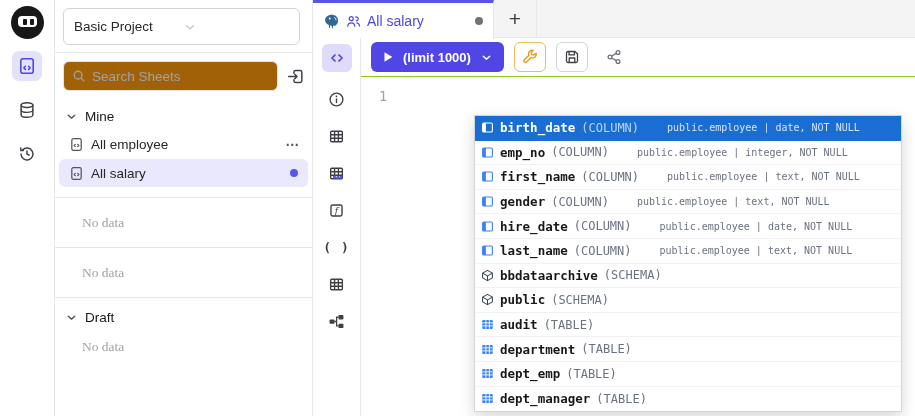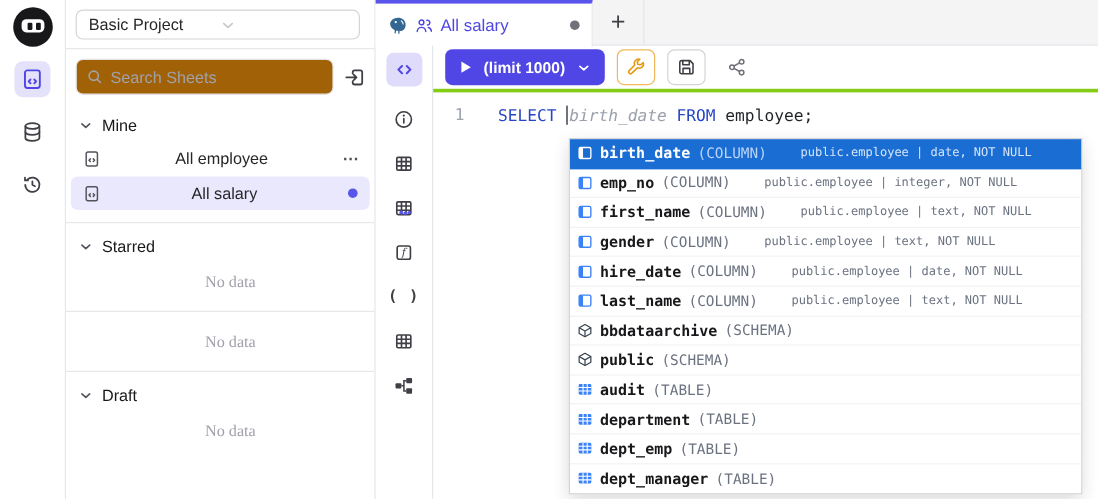--- a/index.html
+++ b/index.html
@@ -14,30 +14,30 @@
   .logo .visor { position:absolute; left:7px; top:10px; width:19px; height:11px; background:#fff; border-radius:4px; }
   .logo .eye { position:absolute; top:13px; width:4px; height:6px; background:#18181b; border-radius:1px; }
   .logo .eye.l { left:12px; } .logo .eye.r { left:19px; }
   .rail-btn { width:30px; height:30px; border-radius:7px; display:flex; align-items:center;
               justify-content:center; margin-bottom:14px; color:#3f3f46; }
   .rail-btn.active { background:#e4e2fb; color:#5046e5; }
 
   
   .sidebar { width:258px; border-right:1px solid #e5e7eb; flex:none; display:flex; flex-direction:column; font-size:13.5px; color:#27272a; }
   .project-row { padding:8px 12px 7px 8px; border-bottom:1px solid #e5e7eb; }
-  .project-select { height:25px; border:1px solid #d4d4d8; border-radius:6px; background:#fff;
+  .project-select { height:37px; border:1px solid #d4d4d8; border-radius:6px; background:#fff;
         display:flex; align-items:center; padding:0 8px 0 10px; cursor:pointer; }
   .project-select span { flex:1; font-size:13.5px; color:#27272a; }
   .search-row { display:flex; align-items:center; gap:8px; padding:8px 10px 8px 8px; }
   .search-box { flex:1; height:30px; border:1px solid #e4e4e7; border-radius:6px; display:flex;
         align-items:center; padding:0 8px; gap:6px; background:#a16207; }
   .search-box input { border:0; outline:0; flex:1; min-width:0; font-size:13.5px; color:#27272a;
         font-family:"Liberation Sans",sans-serif; background:transparent; }
   .search-box input::placeholder { color:#a1a1aa; }
-  .tree { flex:1; overflow:hidden;text-align:center; }
+  .tree { flex:1; overflow:hidden; }
   .sec-header { display:flex; align-items:center; gap:7px; height:24px; padding:0 10px; cursor:pointer; font-size:13.5px; color:#18181b; }
   .tree > .sec-header { margin-top:4px; height:26px; }
   .tree-item { display:flex; align-items:center; gap:7px; height:28px; margin:1px 4px; padding:0 6px 0 10px;
         border-radius:6px; cursor:pointer; color:#27272a; }
   .tree-item .label { flex:1; }
   .tree-item.selected { background:#e9e8fc; }
   .dot { width:8px; height:8px; border-radius:50%; background:#5955eb; margin-right:4px; }
   .ellipsis { color:#52525b; letter-spacing:1px; font-weight:bold; padding-right:2px; }
   .side-section { border-top:1px solid #e5e7eb; margin-top:10px; padding-top:7px; }
   .no-data { color:#a1a1aa; padding:10px 10px 6px 27px; font-size:13.5px;font-family:Liberation Serif, serif; }
@@ -55,21 +55,21 @@
   .body { flex:1; display:flex; min-height:0; }
   .editor-rail { width:48px; border-right:1px solid #e5e7eb; flex:none; display:flex; flex-direction:column;
                  align-items:center; padding-top:6px; }
   .erail-btn { width:30px; height:28px; border-radius:6px; display:flex; align-items:center;
                justify-content:center; color:#3f3f46; margin-bottom:8px; }
   .erail-btn.active { background:#dedcfa; color:#5046e5; margin-bottom:12px; }
   .erail-btn + .erail-btn { margin-top:1px; }
   .parens-glyph { font-family:"DejaVu Sans Mono",monospace; font-size:13px; font-weight:bold; letter-spacing:1px; }
 
   .editor-col { flex:1; display:flex; flex-direction:column; min-width:0; position:relative; }
-  .toolbar { height:39px; border-bottom:3px solid #84cc16; display:flex; align-items:center; gap:10px;
+  .toolbar { height:39px; border-bottom:1px solid #84cc16; display:flex; align-items:center; gap:10px;
              padding:0 10px; flex:none; }
   .run-btn { height:30px; background:#4f46e5; color:#fff; border:0; border-radius:6px; display:flex;
              align-items:center; gap:9px; padding:0 11px; cursor:pointer; }
   .run-label { font-size:13px; font-weight:bold; font-family:"Liberation Sans",sans-serif; }
   .tool-btn { height:30px; width:32px; border-radius:6px; background:#fff; display:flex; align-items:center;
               justify-content:center; cursor:pointer; border:1px solid transparent; }
   .tool-btn.format { border-color:#f0b95c; }
   .tool-btn.save { border-color:#d4d4d8; }
 
   .code-area { flex:1; position:relative; font-family:"DejaVu Sans Mono",monospace; font-size:13.5px; padding-top:9px; }
@@ -192,28 +192,20 @@
           <svg width="15" height="15" viewBox="0 0 16 16" fill="none" stroke="#52525b" stroke-width="1.3" stroke-linecap="round" stroke-linejoin="round">
             <rect x="3" y="1.8" width="10" height="12.4" rx="1.6"></rect>
             <path d="M6.7 7.9 5.5 9.1l1.2 1.2M9.3 7.9l1.2 1.2-1.2 1.2"></path>
           </svg>
         </span>
         <span class="label">All salary</span>
         <span class="dot"></span>
       </div>
 
       <div class="side-section">
-        <div class="sec-header">
-          <span>
-            <svg width="13" height="13" viewBox="0 0 16 16" fill="none" stroke="#52525b" stroke-width="1.7" stroke-linecap="round" stroke-linejoin="round">
-                <path d="M4 6.5 8 10l4-3.5"></path>
-              </svg>
-          </span>
-          <span>Starred</span>
-        </div>
         <div class="no-data">No data</div>
       </div>
 
       <div class="side-section">
         <div class="no-data">No data</div>
       </div>
 
       <div class="side-section">
         <div class="sec-header">
           <span>
@@ -364,21 +356,20 @@
                   <circle cx="12" cy="12.5" r="1.9"></circle>
                   <path d="m5.7 7 4.6-2.6M5.7 9l4.6 2.6"></path>
                 </svg>
             </span>
           </div>
         </div>
 
         <div class="code-area">
           <div class="code-line">
             <span class="gutter">1</span>
-            <span class="code-text"><span class="kw">SELECT </span><span class="cursor"></span><span class="ghost">birth_date</span><span> </span><span class="kw">FROM</span><span> employee;</span></span>
           </div>
         </div>
       </div>
     </div>
 
     <div class="autocomplete" id="ac-list">
   <div class="ac-row kind-column selected">
     <span class="ac-icon icon-column">
       <svg width="13" height="13" viewBox="0 0 16 16">
               <rect x="2" y="2.4" width="12" height="11.2" rx="1.6" fill="none" stroke="currentColor" stroke-width="1.4"></rect>

